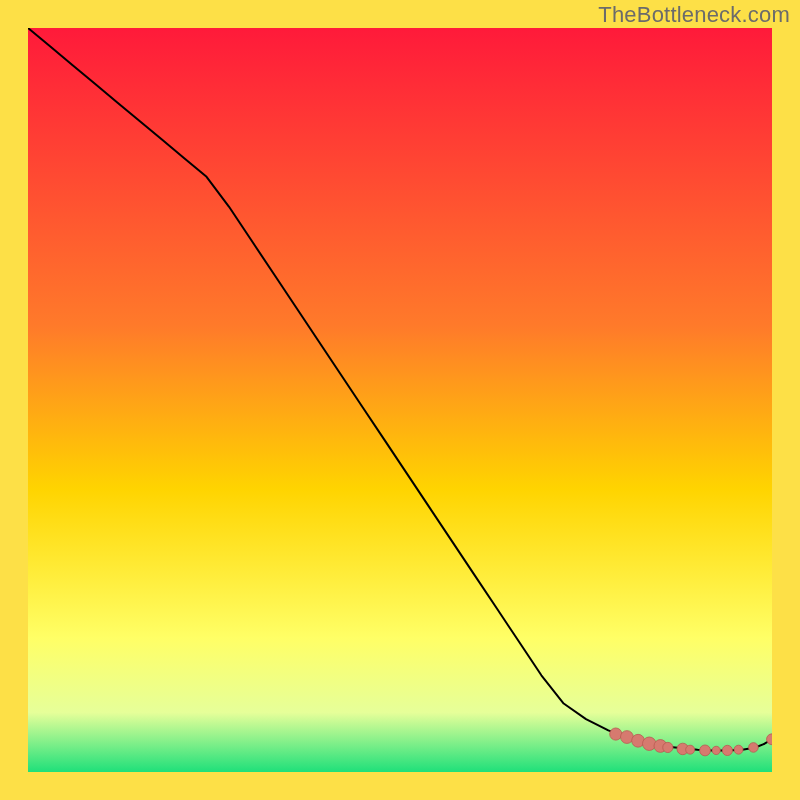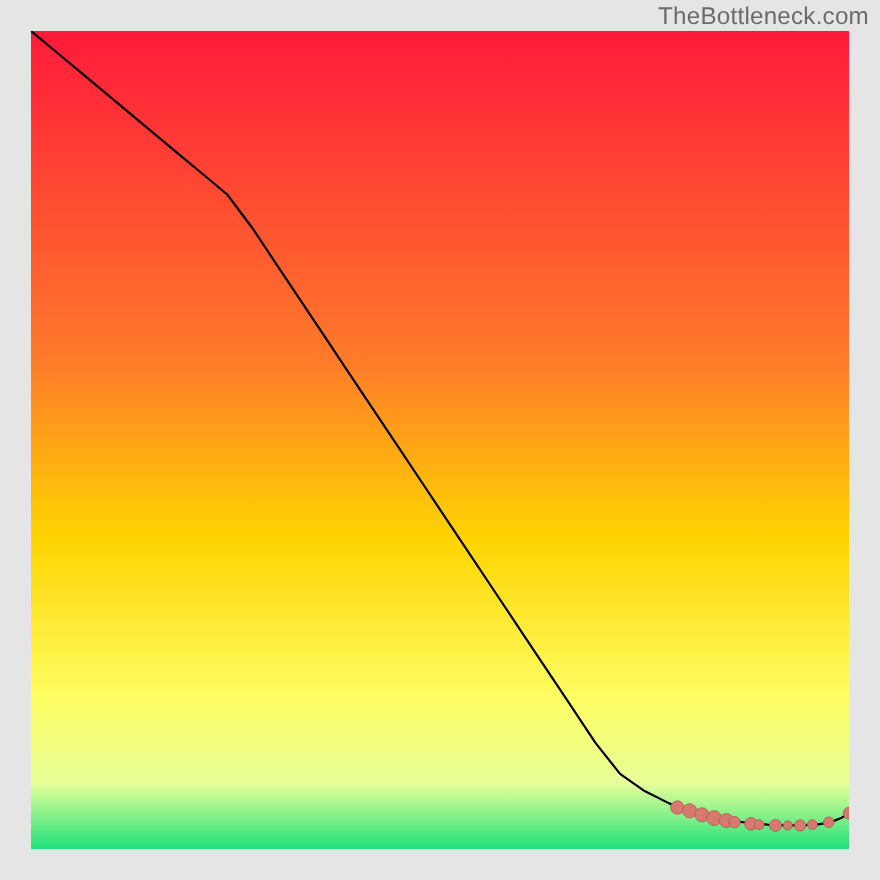--- a/index.html
+++ b/index.html
@@ -7,21 +7,21 @@
     padding: 0;
     width: 800px;
     height: 800px;
     background: #000;
     font-family: Arial, Helvetica, sans-serif;
   }
   .frame {
     position: relative;
     width: 800px;
     height: 800px;
-    background: #e5e5e5;
+    background: #fde047;
   }
   .watermark {
     position: absolute;
     top: 2px;
     right: 10px;
     color: #6b6b6b;
     font-size: 22px;
     font-weight: 500;
     letter-spacing: 0.2px;
     z-index: 5;

